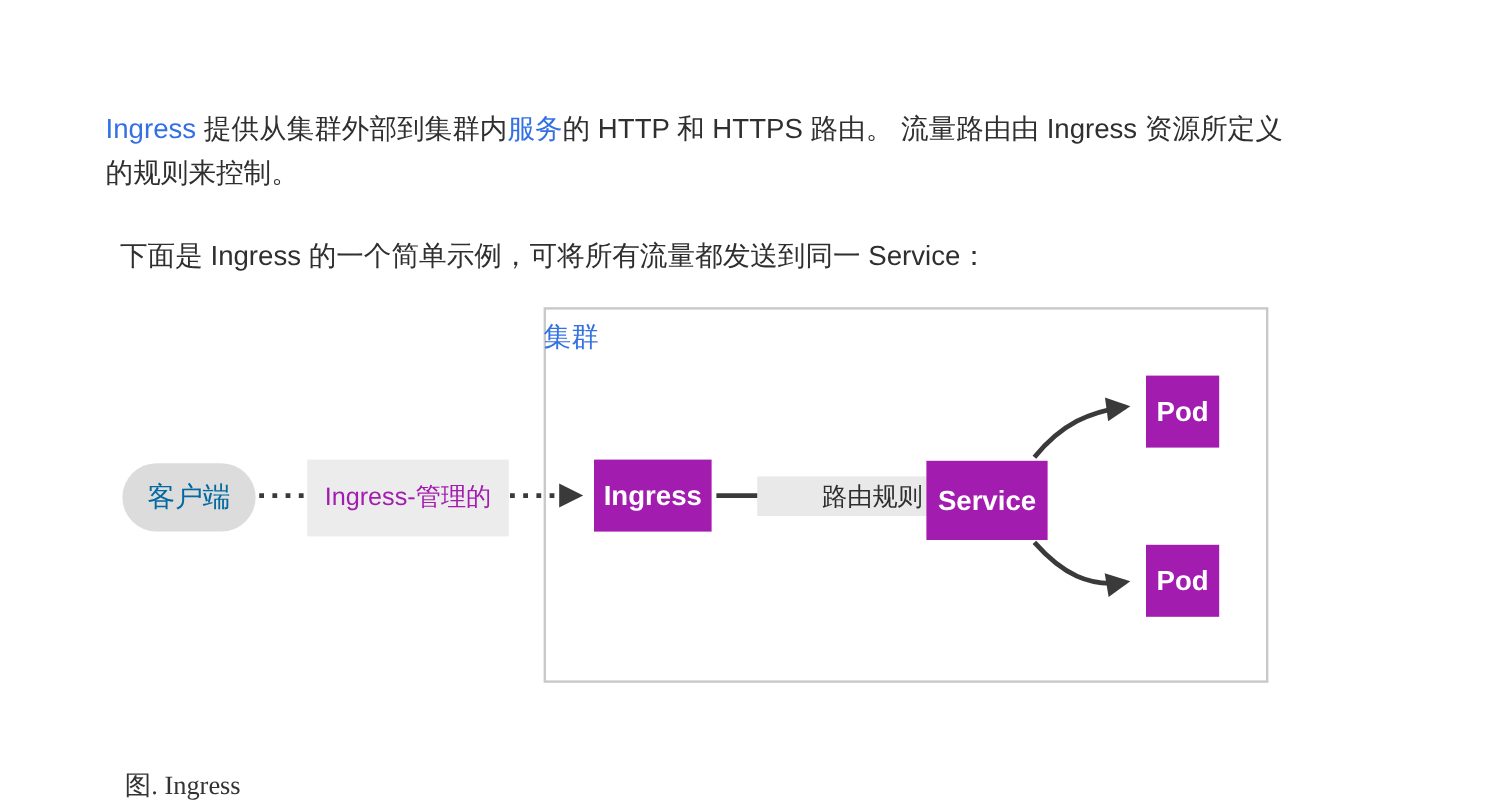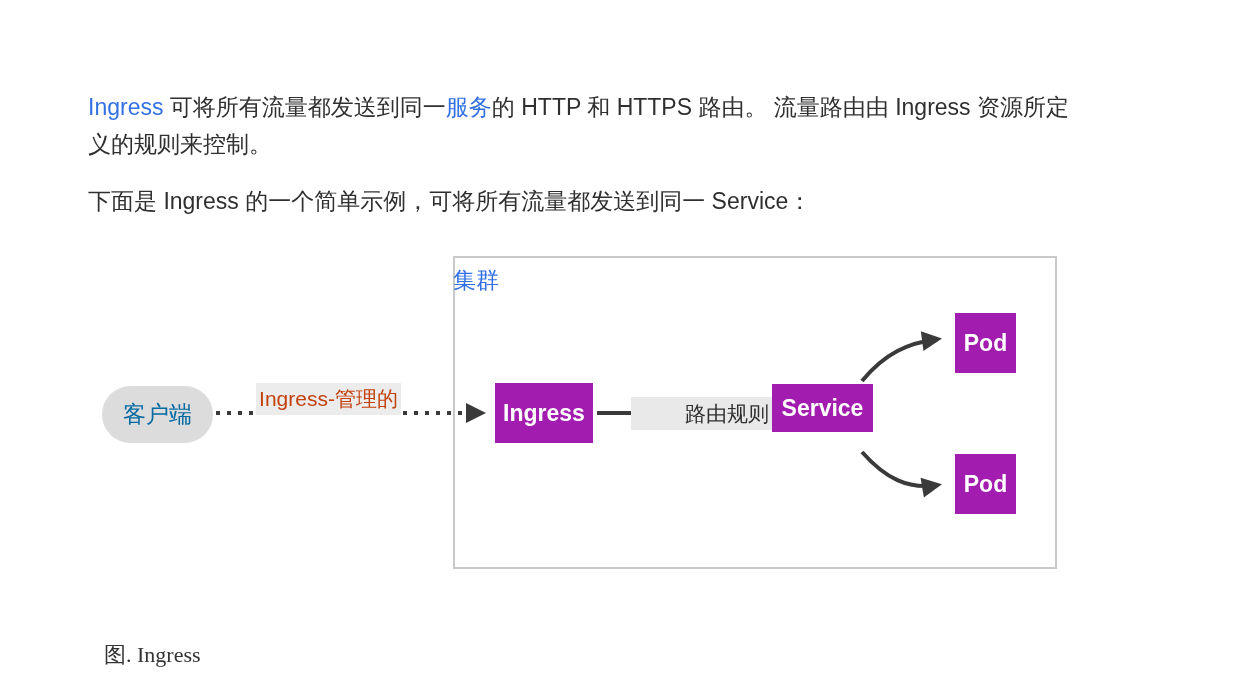--- a/index.html
+++ b/index.html
@@ -13,21 +13,21 @@
   .doc-title {
     position: absolute; left: 88px; top: 8px; margin: 0;
     font-size: 46px; line-height: 54px; font-weight: 400; color: #2e2e2e;
   }
   .intro-paragraph {
     position: absolute; left: 88px; top: 89px; width: 992px; margin: 0;
     font-size: 23px; line-height: 37px; color: #2f2f2f;
   }
   .doclink { color: #3371e3; text-decoration: none; cursor: pointer; }
   .example-paragraph {
-    position: absolute; left: 88px; top: 184px; width: 1000px; margin: 0;
+    position: absolute; left: 88px; top: 184px; width: 1000px; margin: 12px;
     font-size: 23px; line-height: 34px; color: #2f2f2f;
   }
   .figure-caption {
     position: absolute; left: 88px; top: 624px; margin: 16px;
     font-size: 22px; line-height: 30px; color: #333333; font-family: Liberation Serif, serif;
   }
 
   
   .figure { position: absolute; left: 0; top: 250px; width: 1160px; height: 330px; }
   .figure > * { position: absolute; }
@@ -41,46 +41,46 @@
     left: 453px; top: 16px; width: 604px; text-align: left;
     color: #3371e3; font-size: 23px; line-height: 28px;
   }
   .client-node {
     left: 102px; top: 136px; width: 111px; height: 57px;
     background: #dcdcdc; border-radius: 29px;
     display: flex; align-items: center; justify-content: center;
     font-size: 23px; color: #0369a1;
   }
   .lb-label {
-    left: 256px; top: 133px; width: 145px; padding: 2px 0;
+    left: 256px; top: 133px; width: 168px; padding: 18px 0;
     background: #ececec; text-align: center;
-    font-size: 21px; line-height: 28px; color: #c2410c;
+    font-size: 21px; line-height: 28px; color: #a21caf;
   }
   .lb-label span { display: block; }
   .blue-node {
     background: #a21caf; color: #ffffff; font-weight: 600; font-size: 23px;
     display: flex; align-items: center; justify-content: center;
   }
   .ingress-node { left: 495px; top: 133px; width: 98px; height: 60px; }
   .route-label {
     left: 631px; top: 147px; width: 96px; height: 33px;
     background: #e9e9e9; display: flex; align-items: center; justify-content: center;
     font-size: 21px; color: #2e2e2e; padding-left: 48px;
   }
-  .service-node { left: 772px; top: 134px; width: 101px; height: 48px; }
+  .service-node { left: 772px; top: 134px; width: 101px; height: 66px; }
   .pod-node-top { left: 955px; top: 63px; width: 61px; height: 60px; }
   .pod-node-bottom { left: 955px; top: 204px; width: 61px; height: 60px; }
 </style>
 </head>
 <body>
 
 <div class="page">
 
 
-  <p class="intro-paragraph"><a class="doclink">Ingress</a><span> 可将所有流量都发送到同一</span><a class="doclink">服务</a><span>的 HTTP 和 HTTPS 路由。 流量路由由 Ingress 资源所定义的规则来控制。</span></p>
+  <p class="intro-paragraph"><a class="doclink">Ingress</a><span> 提供从集群外部到集群内</span><a class="doclink">服务</a><span>的 HTTP 和 HTTPS 路由。 流量路由由 Ingress 资源所定义的规则来控制。</span></p>
 
   <p class="example-paragraph">下面是 Ingress 的一个简单示例，可将所有流量都发送到同一 Service：</p>
 
   <div class="figure">
 
     <svg class="connectors" width="1160" height="330" viewBox="0 0 1160 330" xmlns="http://www.w3.org/2000/svg">
       <defs>
         <marker id="ah" viewBox="0 0 12 12" refX="9" refY="6" markerWidth="6" markerHeight="6" orient="auto-start-reverse">
           <path d="M1,1 L11,6 L1,11 Z" fill="#3a3a3a"></path>
         </marker>

